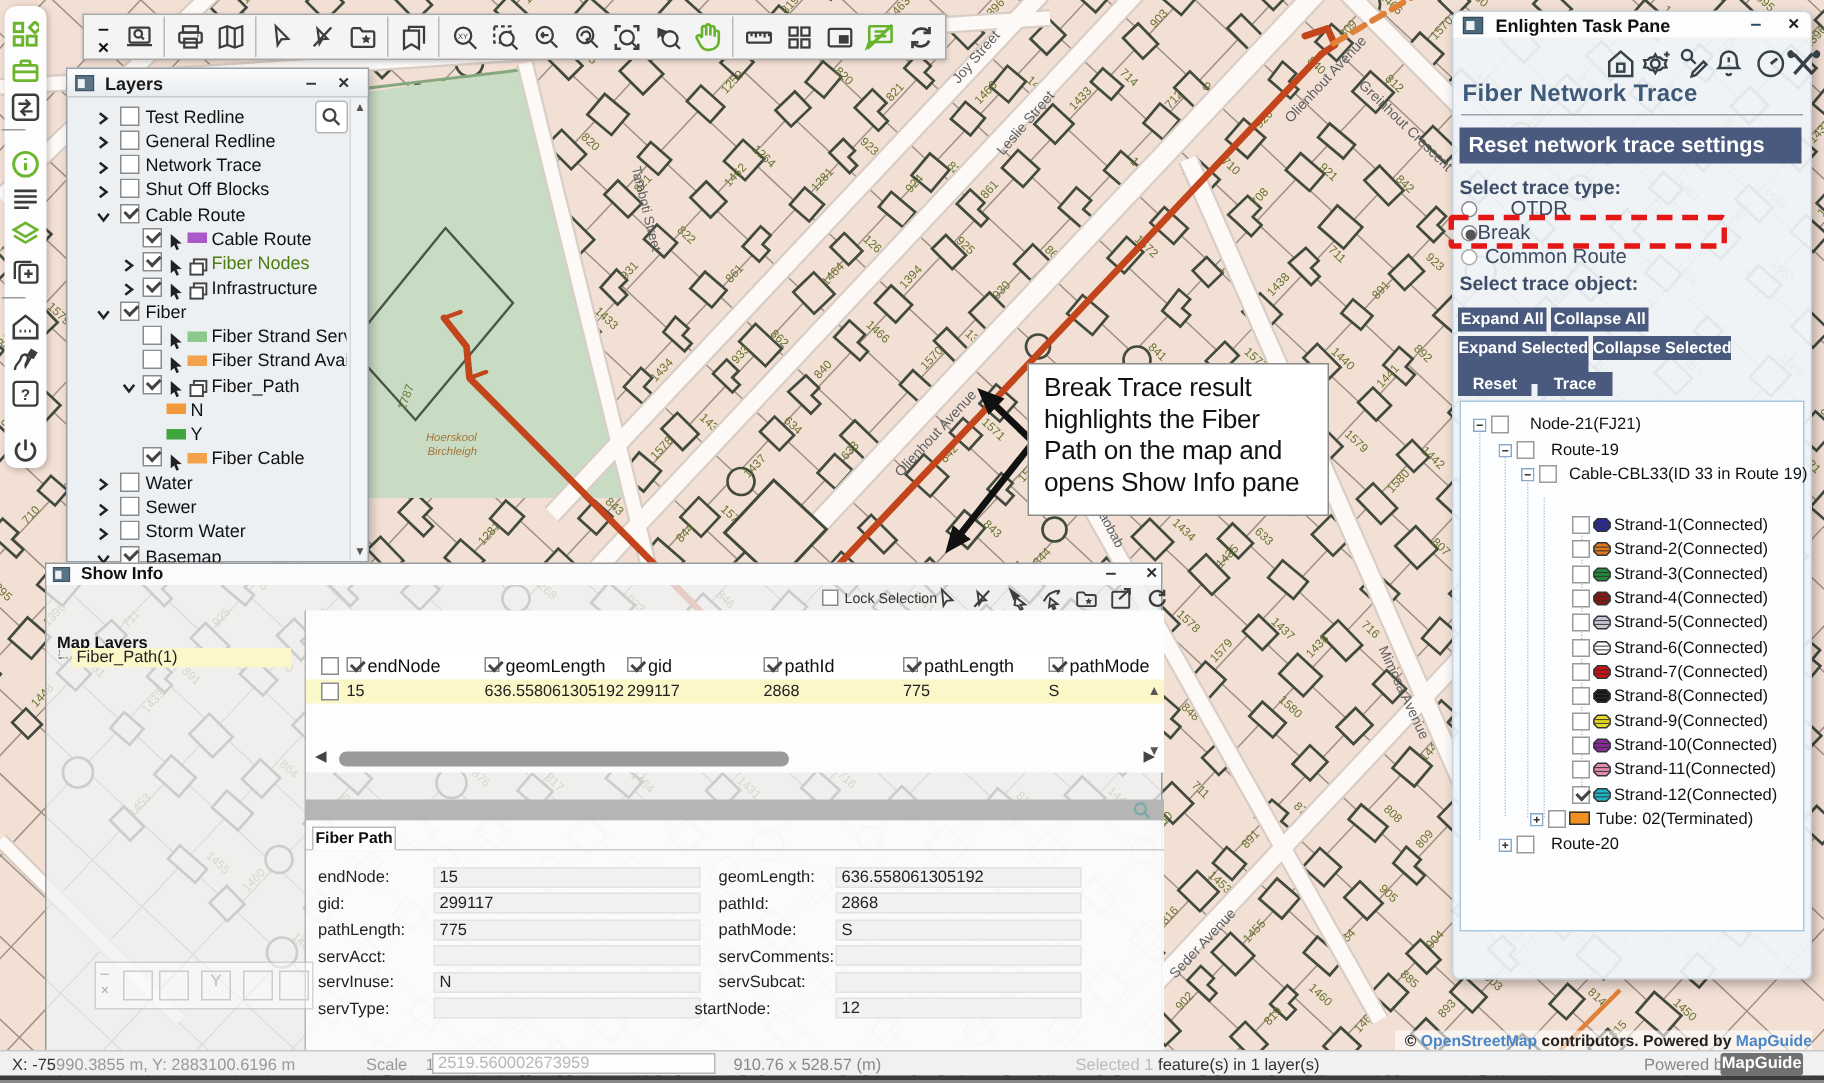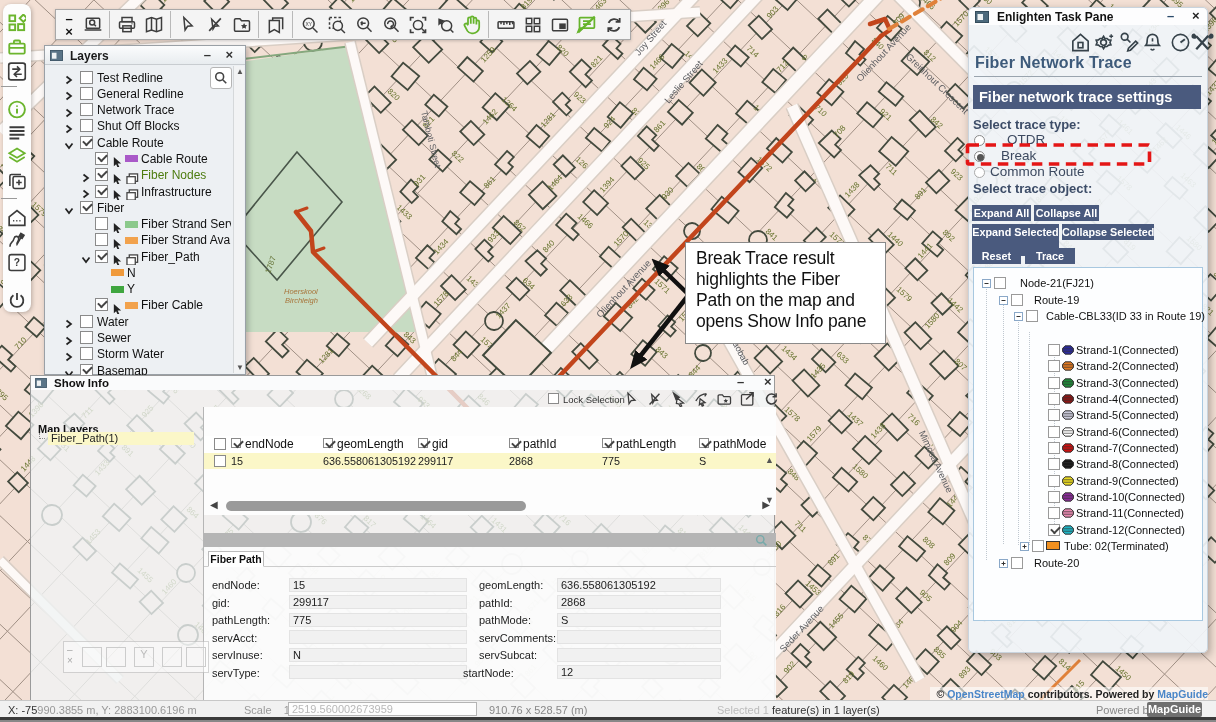--- a/index.html
+++ b/index.html
@@ -2468,24 +2468,24 @@
           <path d="M12 12 L16.5 8.5" stroke-width="2"></path>
         </svg></span>
       <span style="position:absolute;left:122px;top:0"><svg width="23" height="23" viewBox="0 0 24 24" fill="none" stroke="#36424a" stroke-width="1.7">
           <path d="M5.5 5.5 L18 19 M18 5 L5.5 19" stroke-width="2.4"></path>
           <path d="M3.5 2.5 a2.8 2.8 0 1 0 2.6 2.6 l-2.6 -2.6 z" fill="#36424a" stroke="none"></path>
           <path d="M20.5 2.5 a2.8 2.8 0 1 1 -2.6 2.6 l2.6 -2.6 z" fill="#36424a" stroke="none"></path>
         </svg></span>
     </div>
 <div class="abs" style="left:6px;top:46px;font-size:16px;font-weight:bold;color:#3d5a7a;letter-spacing:0.2px">Fiber Network Trace</div>
 <div class="abs" style="left:5px;top:68px;width:228px;height:1px;background:#9aa4ae"></div>
-<div class="abs" style="left:4px;top:77px;width:228px;height:24px;background:#4a5a7e;color:#fff;font-size:14.5px;font-weight:bold;line-height:24px;padding-left:6px">Fiber network trace settings</div>
+<div class="abs" style="left:4px;top:77px;width:228px;height:24px;background:#4a5a7e;color:#fff;font-size:14.5px;font-weight:bold;line-height:24px;padding-left:6px">Reset network trace settings</div>
 <div class="abs" style="left:4px;top:109px;font-size:13px;font-weight:bold;color:#3d4d68">Select trace type:</div>
 <div class="abs" style="left:5px;top:122px"><span style="display:inline-block;width:11px;height:11px;border-radius:50%;background:#fff;border:1px solid #888;vertical-align:-2px"></span><span style="font-size:13.5px;color:#3d4a60;margin-left:22px">OTDR</span></div>
-<div class="abs" style="left:5px;top:138px"><span style="display:inline-block;width:11px;height:11px;border-radius:50%;background:#fff;border:1px solid #888;vertical-align:-2px;position:relative"><span style="position:absolute;left:2px;top:2px;width:7px;height:7px;border-radius:50%;background:#555"></span></span><span style="font-size:13.5px;color:#3d4a60;margin-left:16px">Break</span></div>
+<div class="abs" style="left:5px;top:138px"><span style="display:inline-block;width:11px;height:11px;border-radius:50%;background:#fff;border:1px solid #888;vertical-align:-2px;position:relative"><span style="position:absolute;left:2px;top:2px;width:7px;height:7px;border-radius:50%;background:#555"></span></span><span style="font-size:13.5px;color:#3d4a60;margin-left:0">Break</span></div>
 <div class="abs" style="left:5px;top:154px"><span style="display:inline-block;width:11px;height:11px;border-radius:50%;background:#fff;border:1px solid #aaa;vertical-align:-2px"></span><span style="font-size:13.5px;color:#3d4a60;margin-left:5px">Common Route</span></div>
 <div class="abs" style="left:4px;top:173px;font-size:13px;font-weight:bold;color:#3d4d68">Select trace object:</div>
 <div class="navybtn" style="left:3px;top:197px;width:59px;height:16px">Expand All</div>
 <div class="navybtn" style="left:65px;top:197px;width:65px;height:16px">Collapse All</div>
 <div class="navybtn" style="left:3px;top:216px;width:87px;height:32px">Expand Selected</div>
 <div class="navybtn" style="left:93px;top:216px;width:92px;height:16px">Collapse Selected</div>
 <div class="navybtn" style="left:3px;top:240px;width:49px;height:16px">Reset</div>
 <div class="navybtn" style="left:56px;top:240px;width:50px;height:16px">Trace</div>
 <div class="abs" style="left:4px;top:259px;width:230px;height:354px;background:#fdfeff;border:1px solid #a8c8e0">
 <div style="position:absolute;left:12px;top:14px;width:1px;height:278px;border-left:1px dotted #c0c8d0"></div>

